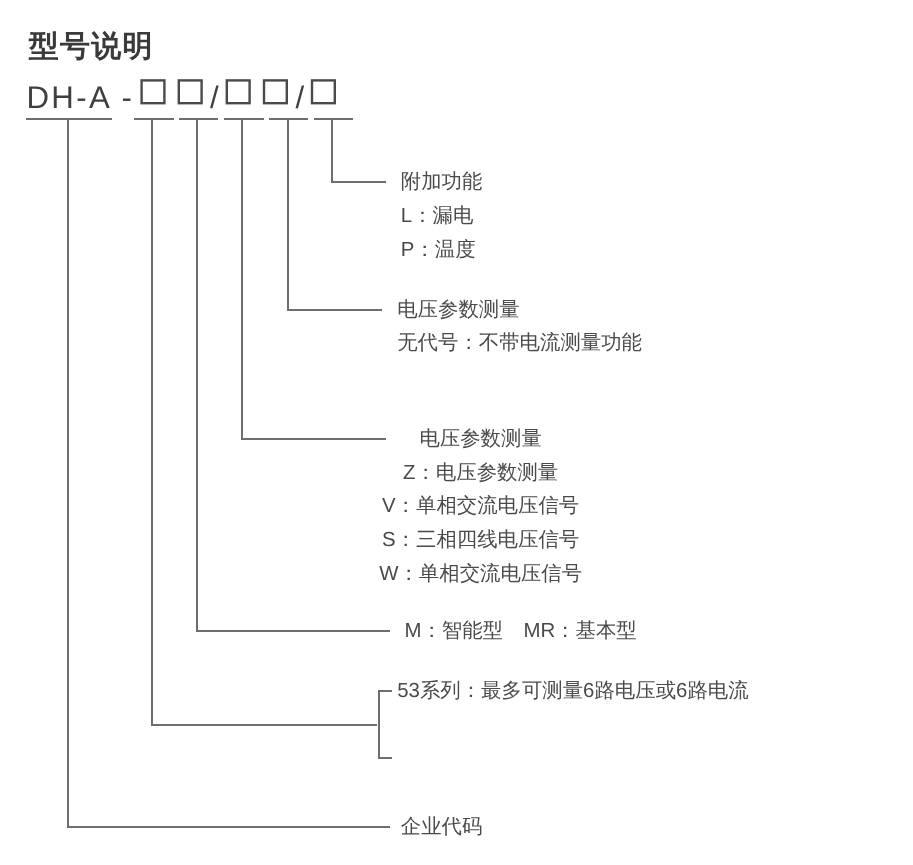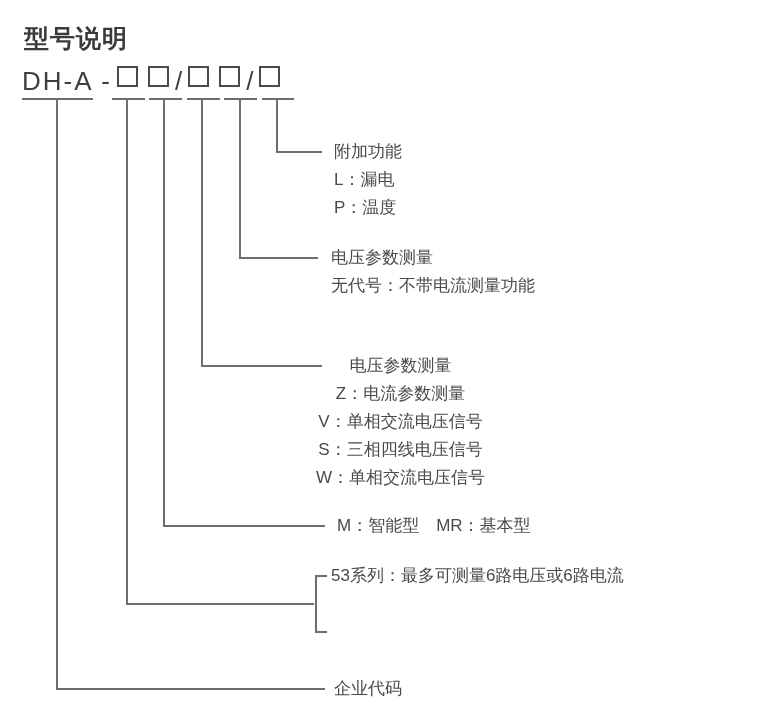--- a/index.html
+++ b/index.html
@@ -121,21 +121,21 @@
     <div>P：温度</div>
   </div>
 
   <div class="block" style="left:331px; top:244px;">
     <div>电压参数测量</div>
     <div>无代号：不带电流测量功能</div>
   </div>
 
   <div class="block" style="left:316px; top:352px;text-align:center;">
     <div>电压参数测量</div>
-    <div>Z：电流参数测量</div>
+    <div>Z：电压参数测量</div>
     <div>V：单相交流电压信号</div>
     <div>S：三相四线电压信号</div>
     <div>W：单相交流电压信号</div>
   </div>
 
   <div class="block" style="left:337px; top:512px;">
     <div>M：智能型　MR：基本型</div>
   </div>
 
   <div class="block" style="left:331px; top:562px;">

